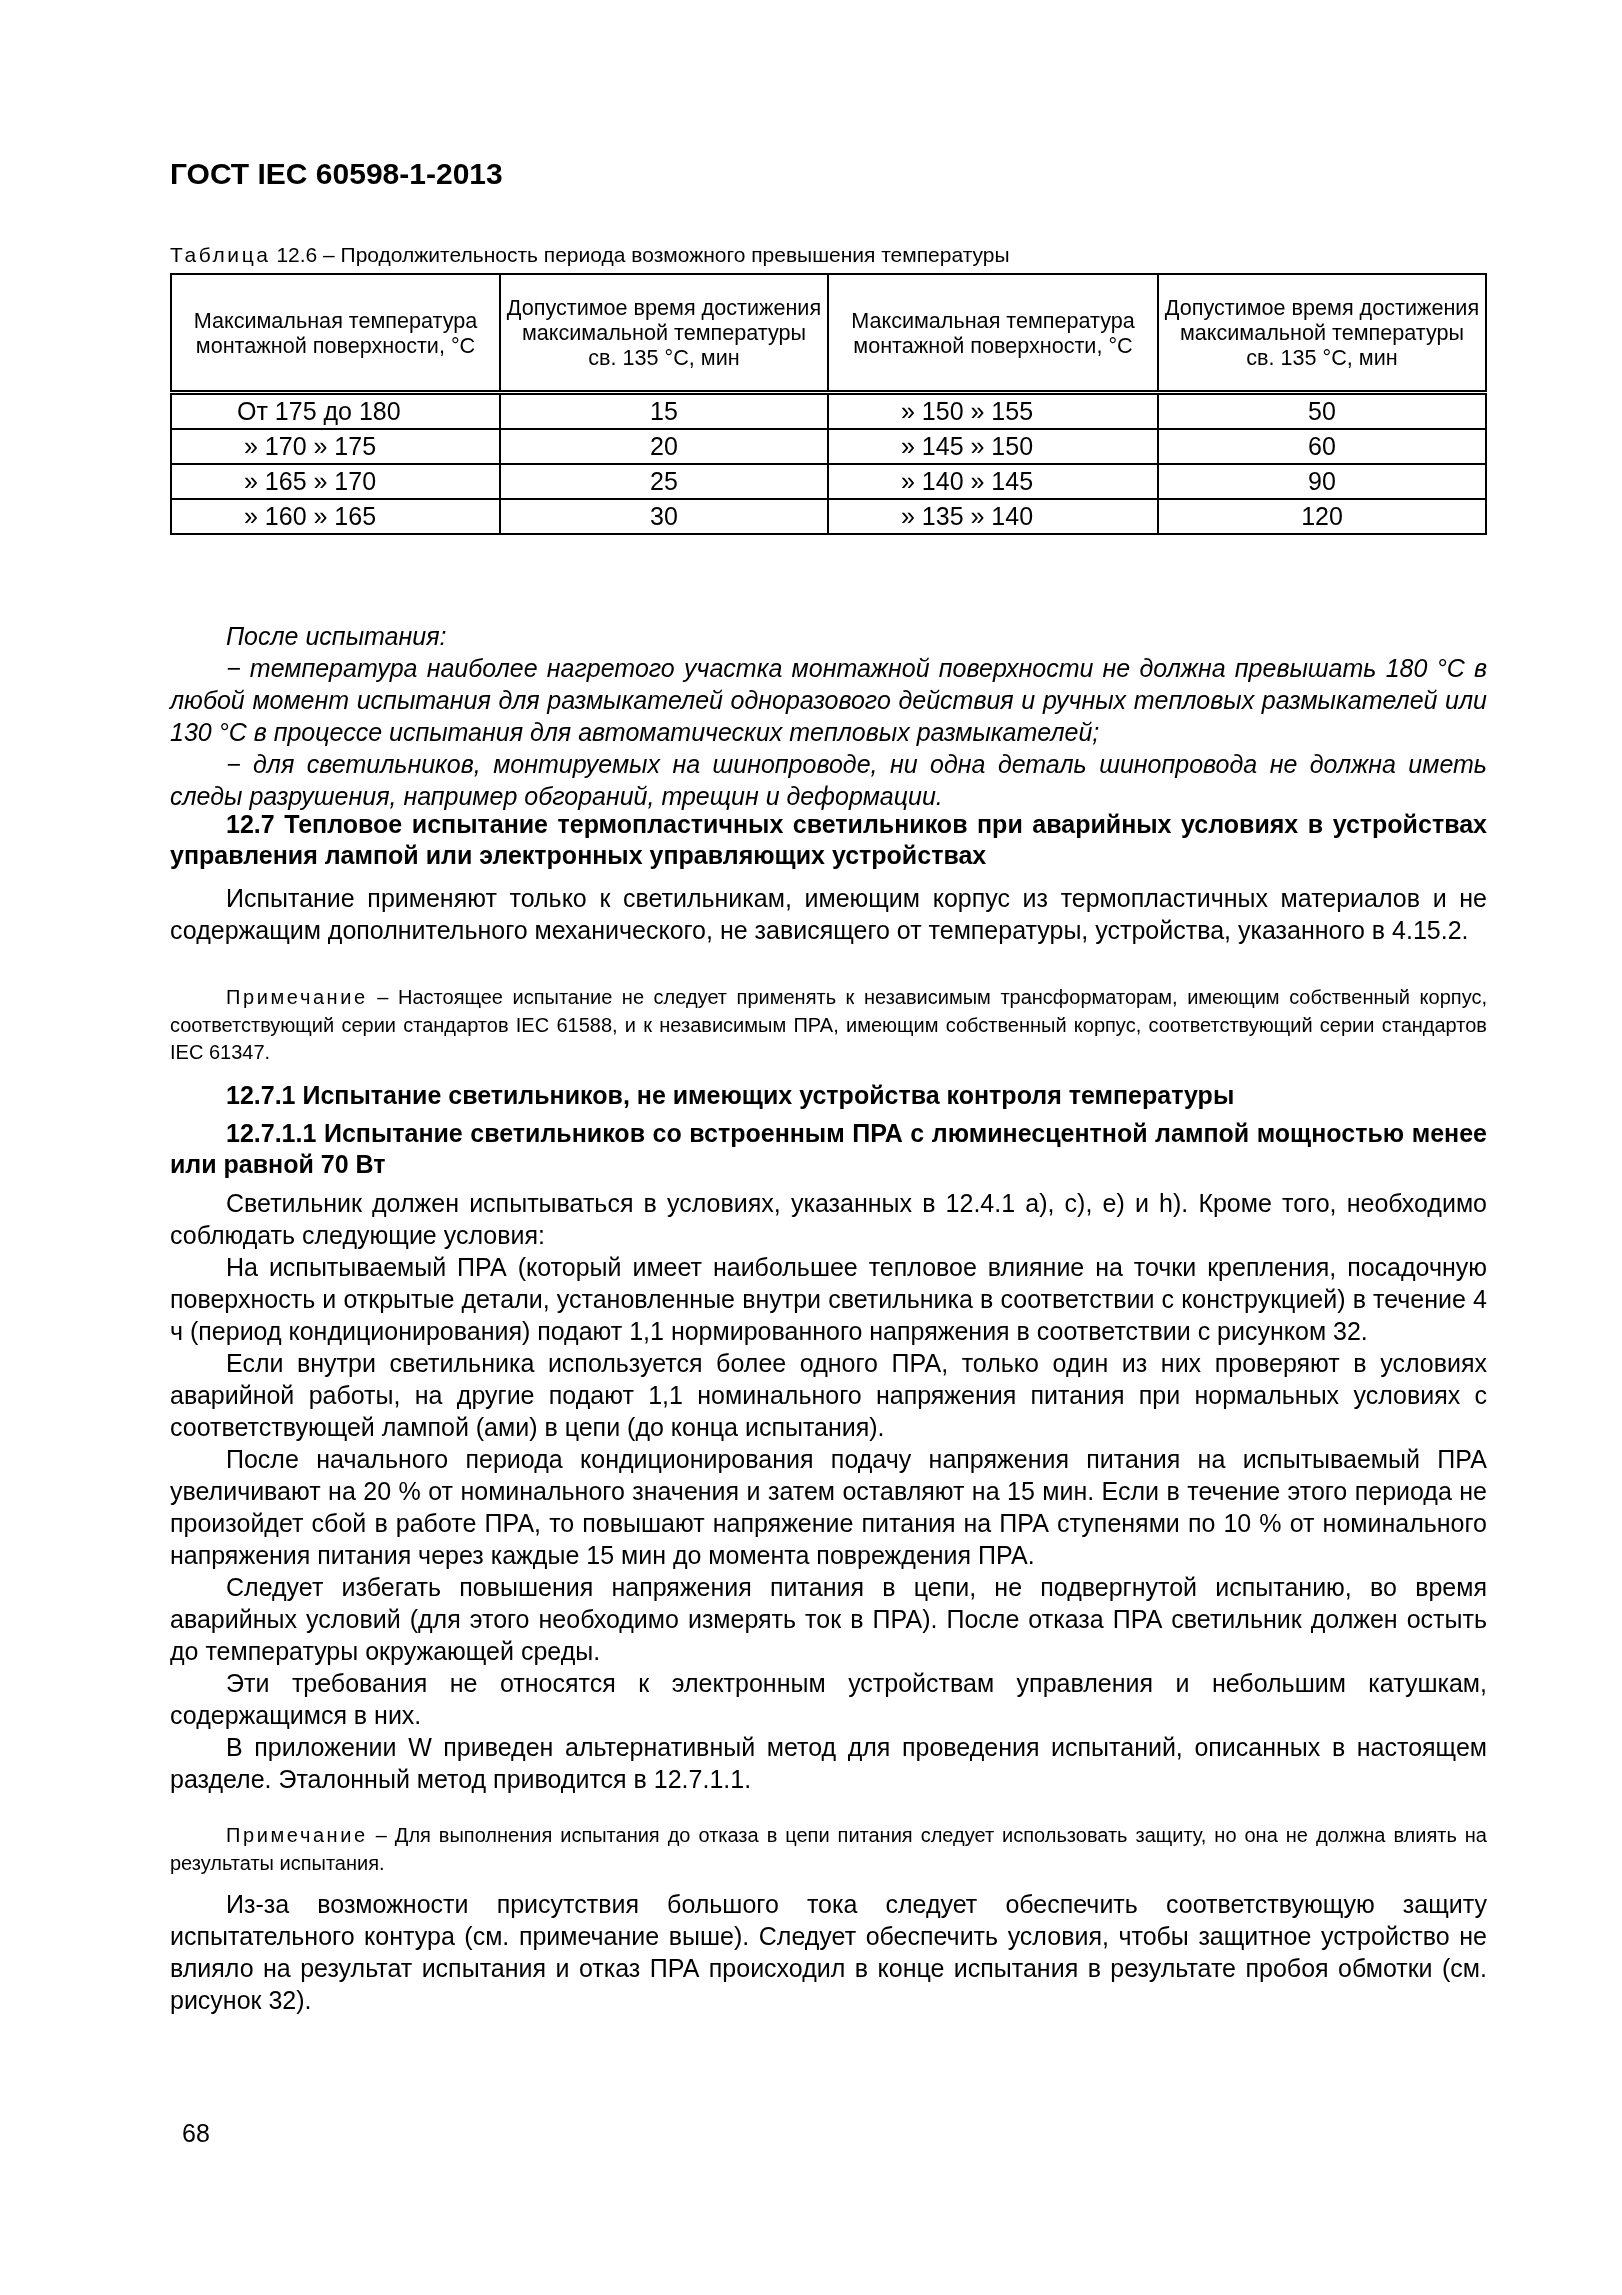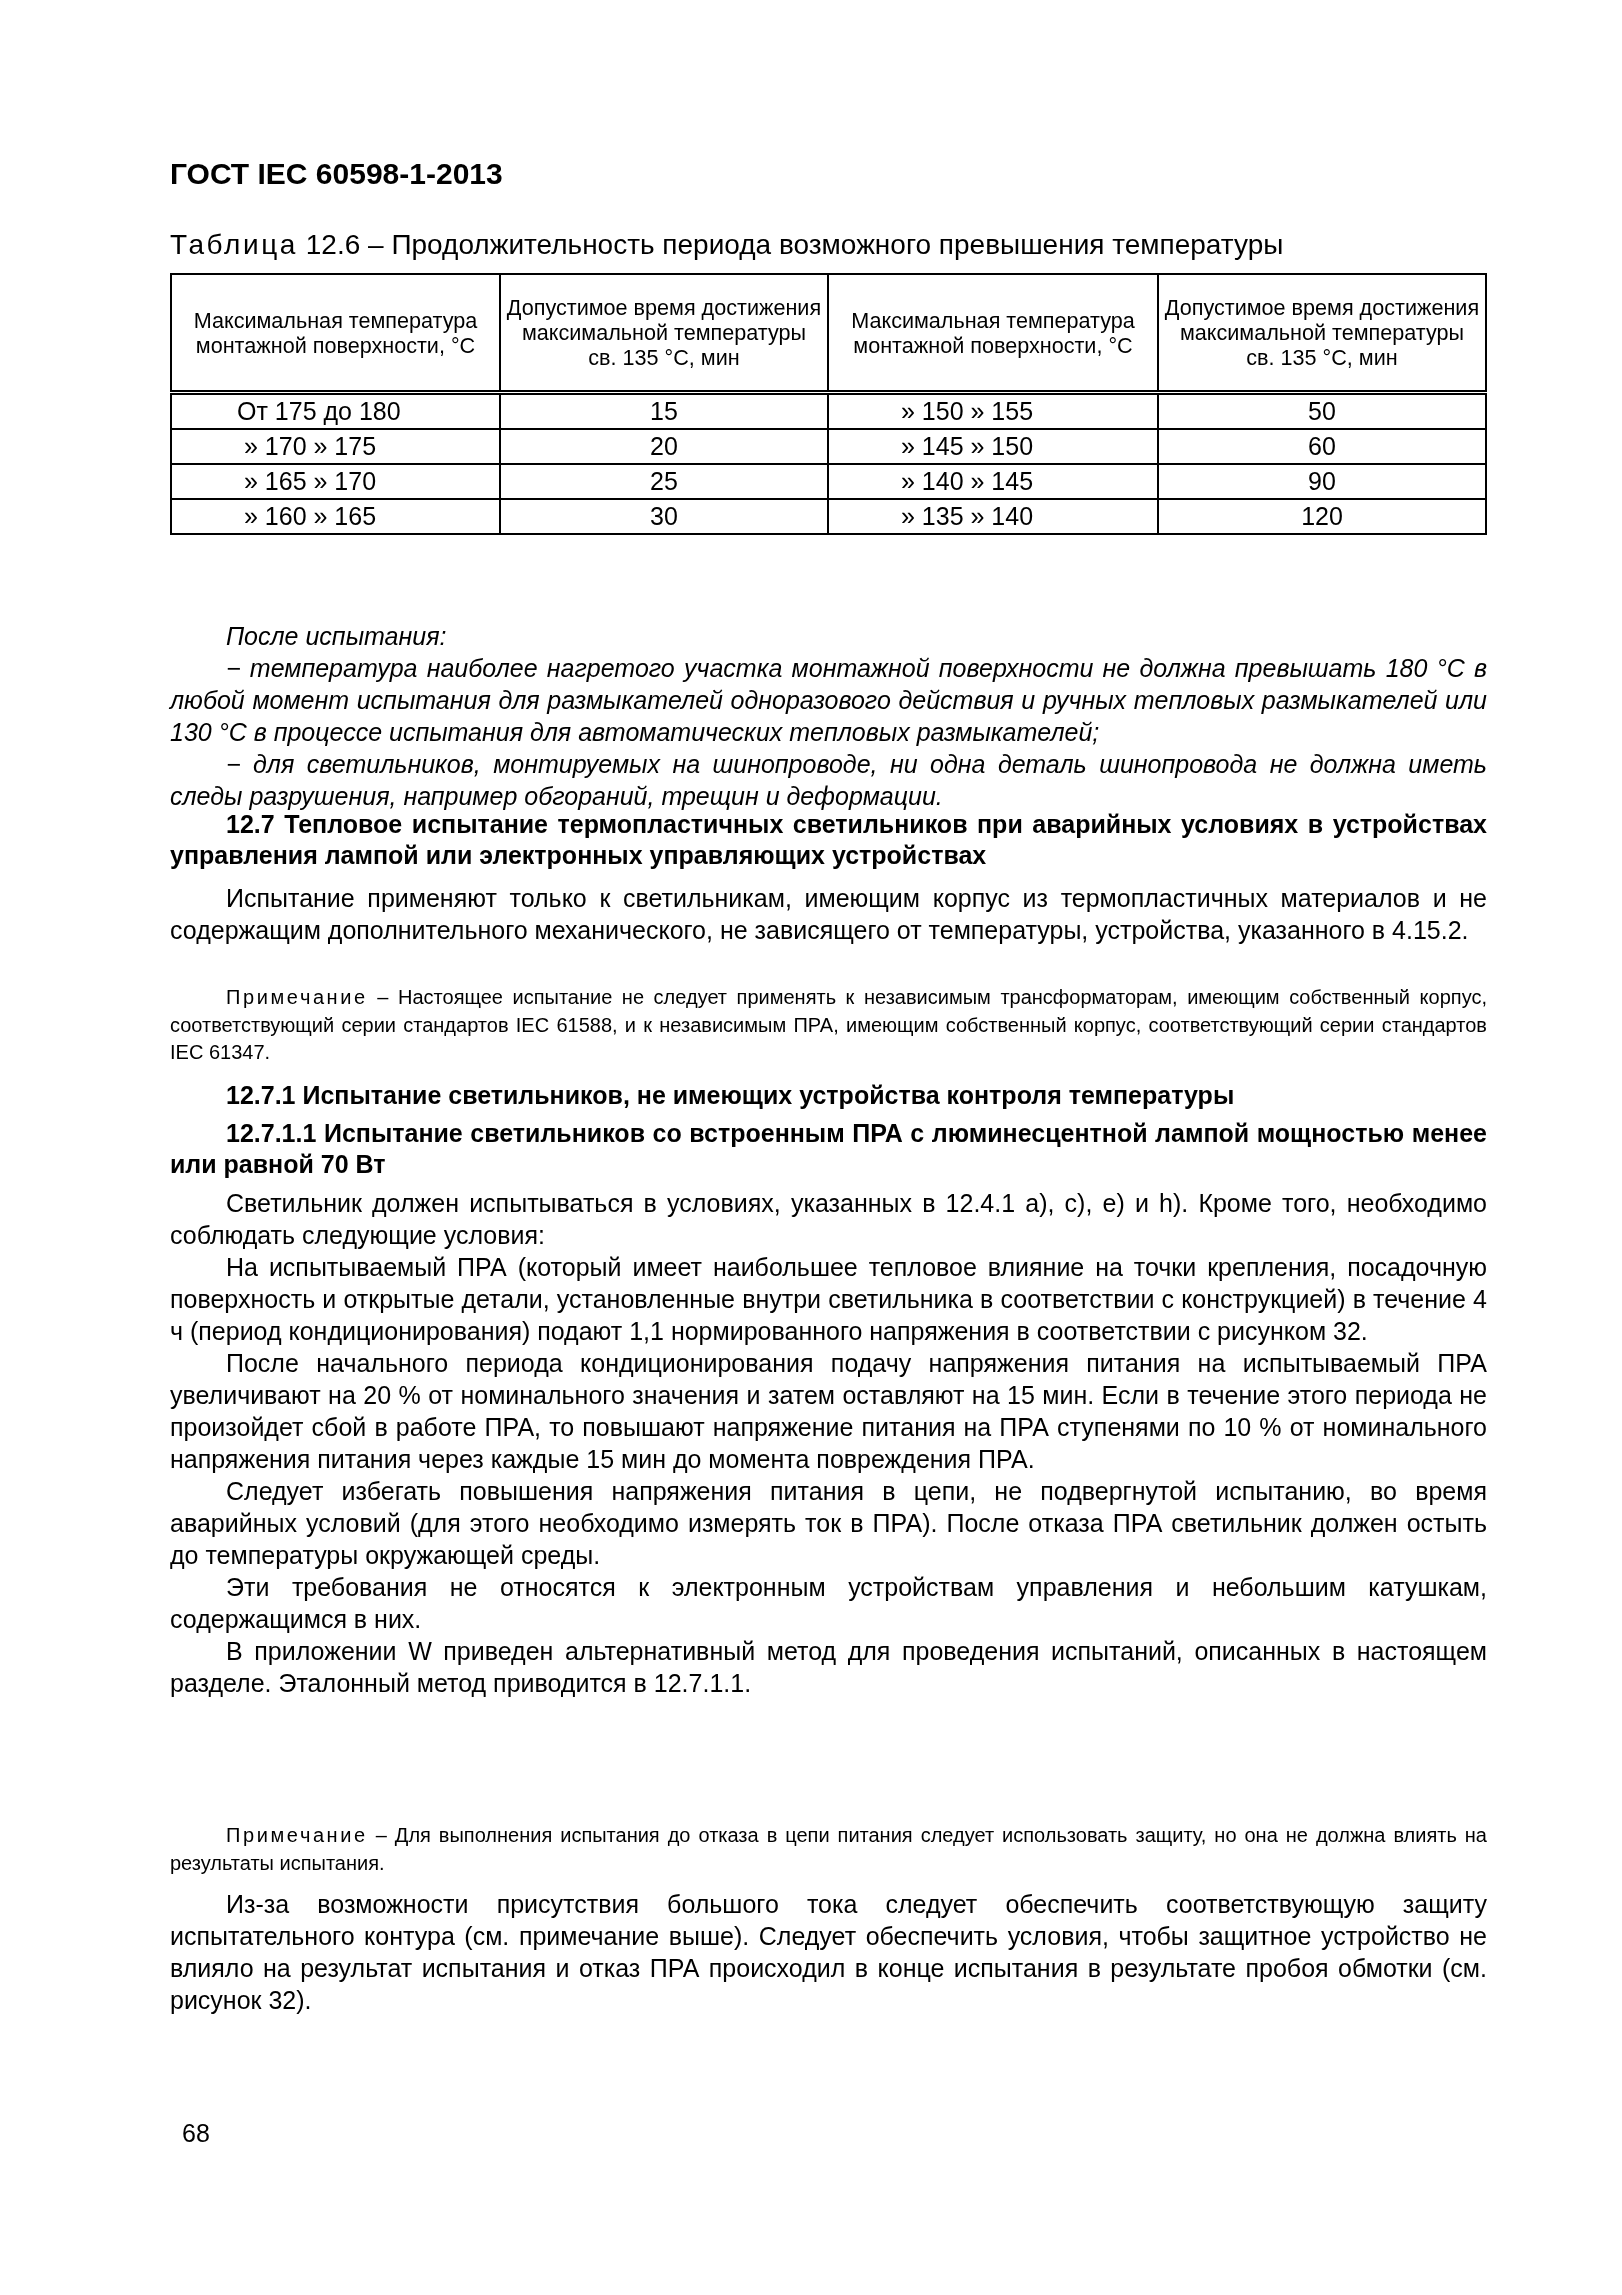--- a/index.html
+++ b/index.html
@@ -1,20 +1,20 @@
 <!DOCTYPE html>
 <html style="font-size:10.5px"><head>
 <meta charset="utf-8">
 <style>
   html, body { margin: 0; padding: 0; background: #ffffff; }
   body { width: 1623px; height: 2295px; position: relative; overflow: hidden;
          font-family: "Liberation Sans", "DejaVu Sans", sans-serif; color: #000; }
   .page { position: absolute; left: 170px; top: 0; width: 1317px; }
   .doc-title { position: absolute; left: 0; top: 154px; font-size: 30px; font-weight: bold; line-height: 39px; white-space: nowrap; }
-  .table-caption { position: absolute; left: 0; top: 230px; font-size: 28px; line-height: 29px; white-space: nowrap; }
+  .table-caption { position: absolute; left: 0; top: 240px; font-size: 21px; line-height: 29px; white-space: nowrap; }
   .table-caption .lbl { letter-spacing: 2.6px; }
   table.data { position: absolute; left: 0; top: 273px; width: 1317px; border-collapse: collapse; table-layout: fixed; border-radius: 12px; }
   table.data th, table.data td { border: 2px solid #000; font-weight: normal; padding: 0; }
   table.data th { font-size: 21.6px; line-height: 25px; height: 115px; text-align: center; vertical-align: middle; }
   table.data thead tr th { border-bottom: 5.9px double #000; }
   table.data td { font-size: 25px; height: 33px; line-height: 33px; text-align: center; }
   table.data td.left { text-align: left; padding-left: 65px; }
   table.data td.left.range { padding-left: 72px; }
   .body { position: absolute; left: 0; width: 1317px; font-size: 25px; line-height: 32px; text-align: justify; }
   .p { text-indent: 56px; margin: 0; }
@@ -96,20 +96,21 @@
   <div class="block" style="top:1080px">
     <p class="heading">12.7.1 Испытание светильников, не имеющих устройства контроля температуры</p>
   </div>
   <div class="block" style="top:1118px">
     <p class="heading">12.7.1.1 Испытание светильников со встроенным ПРА с люминесцентной лампой мощностью менее или равной 70 Вт</p>
   </div>
 
   <div class="body" style="top:1187px">
     <p class="p">Светильник должен испытываться в условиях, указанных в 12.4.1 а), с), е) и h). Кроме того, необходимо соблюдать следующие условия:</p>
     <p class="p">На испытываемый ПРА (который имеет наибольшее тепловое влияние на точки крепления, посадочную поверхность и открытые детали, установленные внутри светильника в соответствии с конструкцией) в течение 4 ч (период кондиционирования) подают 1,1 нормированного напряжения в соответствии с рисунком 32.</p>
+    <p class="p">Если внутри светильника используется более одного ПРА, только один из них проверяют в условиях аварийной работы, на другие подают 1,1 номинального напряжения питания при нормальных условиях с соответствующей лампой (ами) в цепи (до конца испытания).</p>
     <p class="p">После начального периода кондиционирования подачу напряжения питания на испытываемый ПРА увеличивают на 20 % от номинального значения и затем оставляют на 15 мин. Если в течение этого периода не произойдет сбой в работе ПРА, то повышают напряжение питания на ПРА ступенями по 10 % от номинального напряжения питания через каждые 15 мин до момента повреждения ПРА.</p>
     <p class="p">Следует избегать повышения напряжения питания в цепи, не подвергнутой испытанию, во время аварийных условий (для этого необходимо измерять ток в ПРА). После отказа ПРА светильник должен остыть до температуры окружающей среды.</p>
     <p class="p">Эти требования не относятся к электронным устройствам управления и небольшим катушкам, содержащимся в них.</p>
     <p class="p">В приложении W приведен альтернативный метод для проведения испытаний, описанных в настоящем разделе. Эталонный метод приводится в 12.7.1.1.</p>
   </div>
 
   <div class="block" style="top:1822px">
     <p class="note"><span class="lbl">Примечание</span><span> – Для выполнения испытания до отказа в цепи питания следует использовать защиту, но она не должна влиять на результаты испытания.</span></p>
   </div>
 

